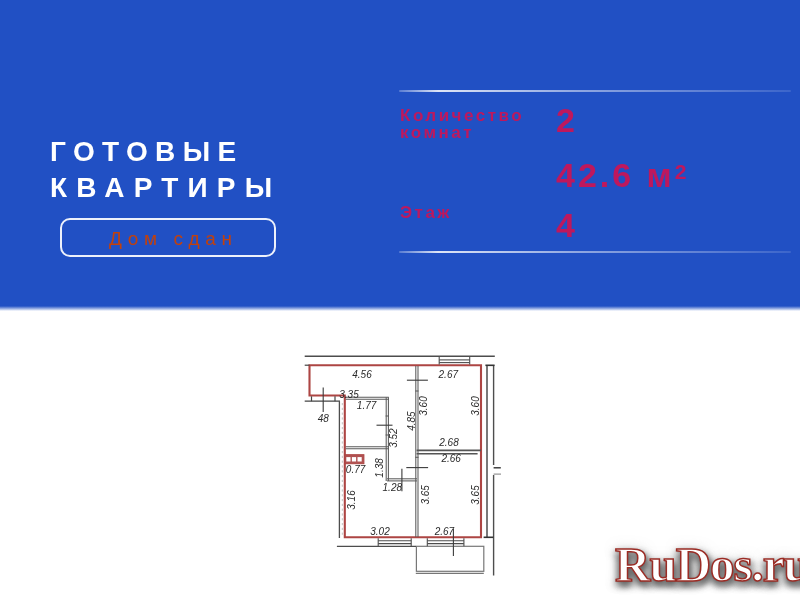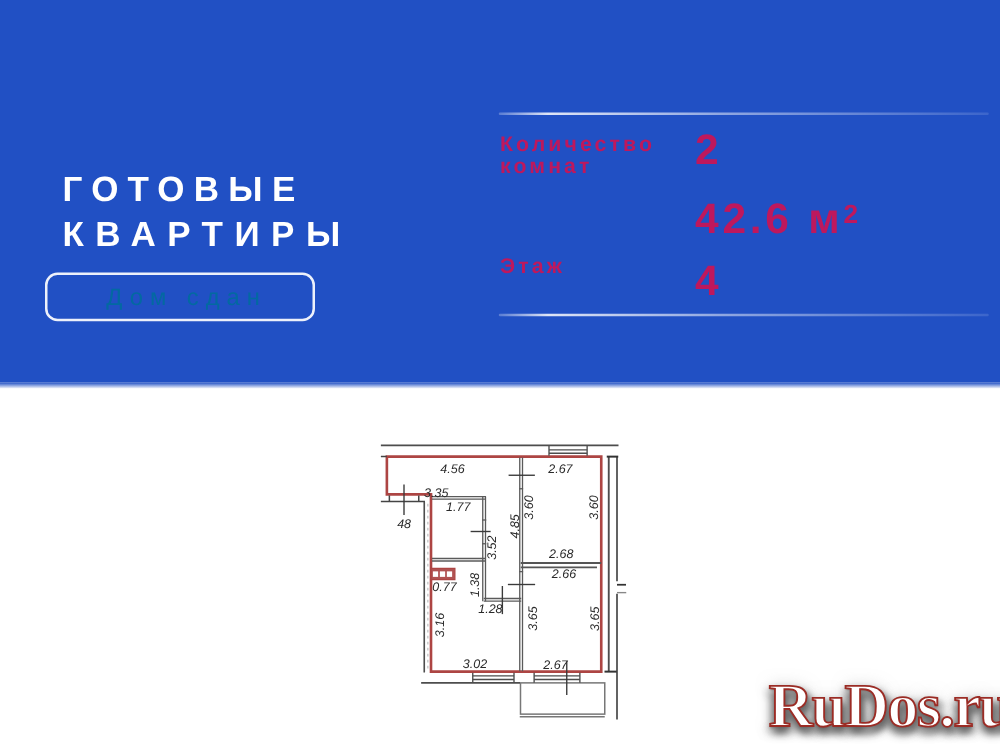--- a/index.html
+++ b/index.html
@@ -5,23 +5,23 @@
 html,body{margin:0;padding:0;width:800px;height:600px;overflow:hidden;background:#ffffff;
   font-family:"Liberation Sans", sans-serif;}
 #page{position:relative;width:800px;height:600px;}
 .banner{position:absolute;left:0;top:0;width:800px;height:306px;background:#2150c4;}
 .bfade{position:absolute;left:0;top:306px;width:800px;height:5px;
   background:linear-gradient(#2150c4,#ffffff);}
 .title{position:absolute;left:50px;top:134.4px;color:#fff;font-weight:bold;
   font-size:28px;line-height:36px;}
 .t1{letter-spacing:7.4px;}
 .t2{letter-spacing:9.2px;}
-.btn{position:absolute;left:36px;top:218px;width:212px;height:34.5px;
+.btn{position:absolute;left:60px;top:218px;width:212px;height:34.5px;
   border:2px solid rgba(255,255,255,.92);border-radius:10px;
-  color:#0369a1;font-size:19px;letter-spacing:5.6px;text-align:center;line-height:38px;text-indent:10.6px;}
+  color:#c2410c;font-size:19px;letter-spacing:5.6px;text-align:center;line-height:38px;text-indent:10.6px;}
 .info{position:absolute;left:399px;top:0;width:392px;height:305px;color:#be185d;}
 .hr{position:absolute;left:0;width:392px;height:2px;border-radius:1px;
   background:linear-gradient(90deg,rgba(255,255,255,.25) 0%,rgba(255,255,255,.85) 10%,rgba(255,255,255,.5) 45%,rgba(255,255,255,.12) 100%);}
 .lab{position:absolute;left:1px;font-size:17px;line-height:17px;letter-spacing:2.5px;font-weight:bold;}
 .val{position:absolute;left:157px;font-size:34px;line-height:34px;font-weight:bold;letter-spacing:3px;}
 .val sup{font-size:21px;vertical-align:8px;letter-spacing:0;line-height:0;}
 .wm{position:absolute;left:595px;top:540px;font-family:"Liberation Serif",serif;
   font-weight:bold;font-size:49px;line-height:49px;color:#ffffff;letter-spacing:-1px;
   -webkit-text-stroke:1.5px #9b2c25;
   text-shadow:1px 5px 7px rgba(90,90,90,.95), -3px 4px 7px rgba(120,120,120,.8),

